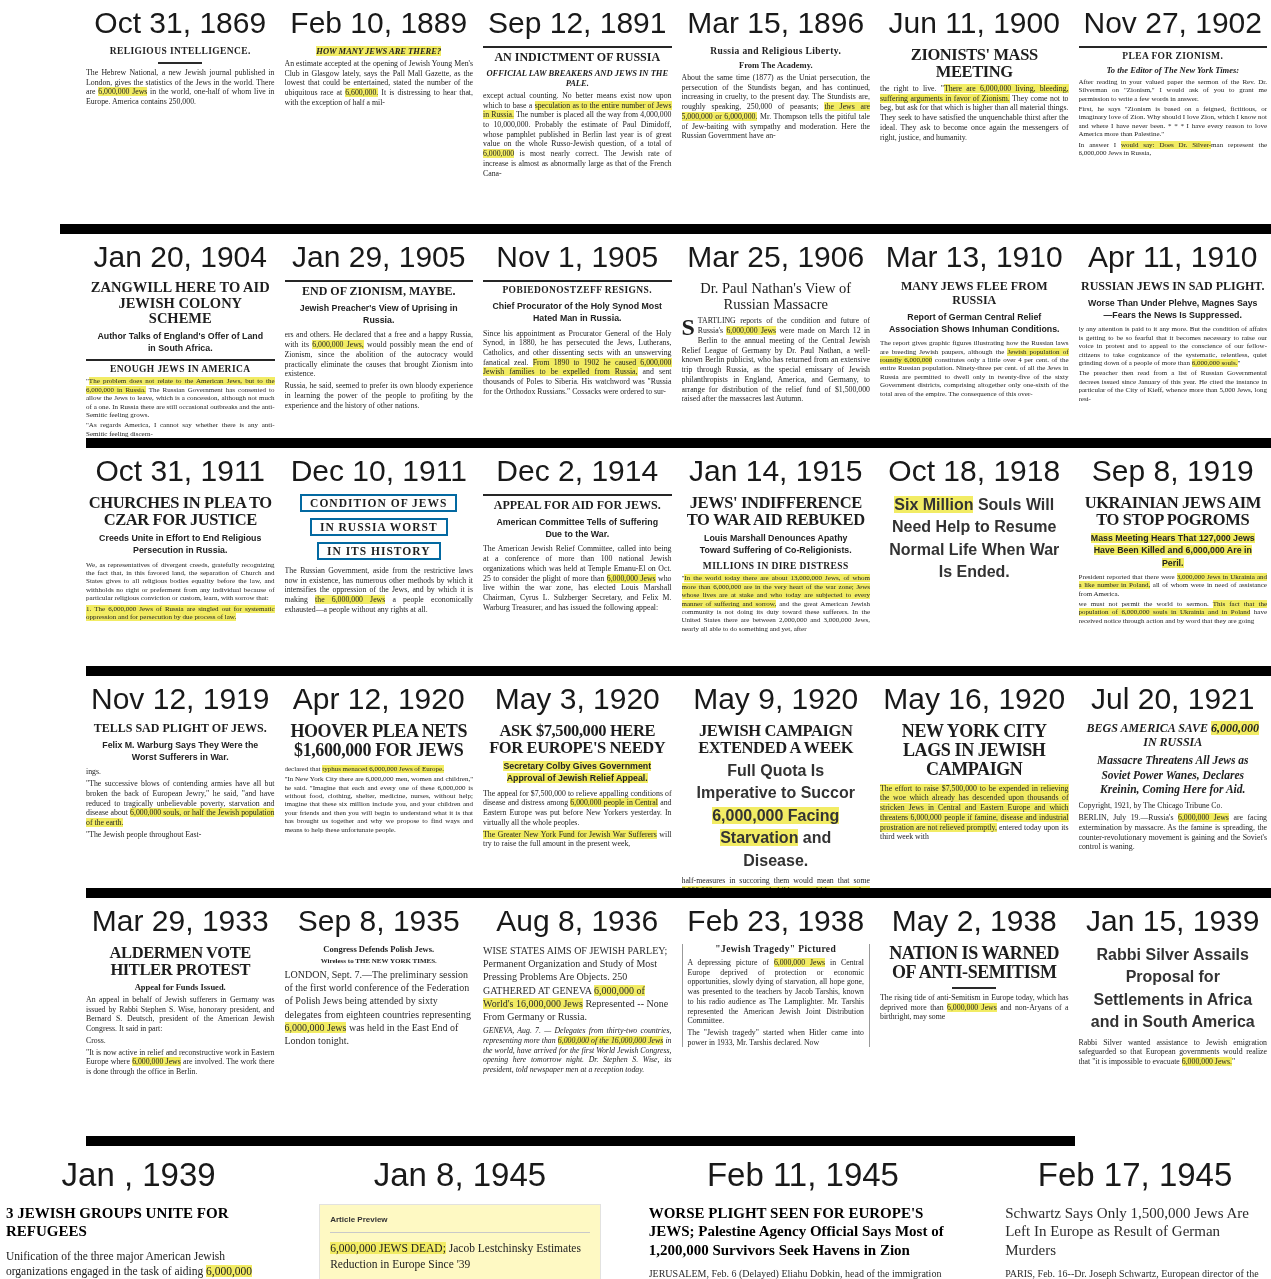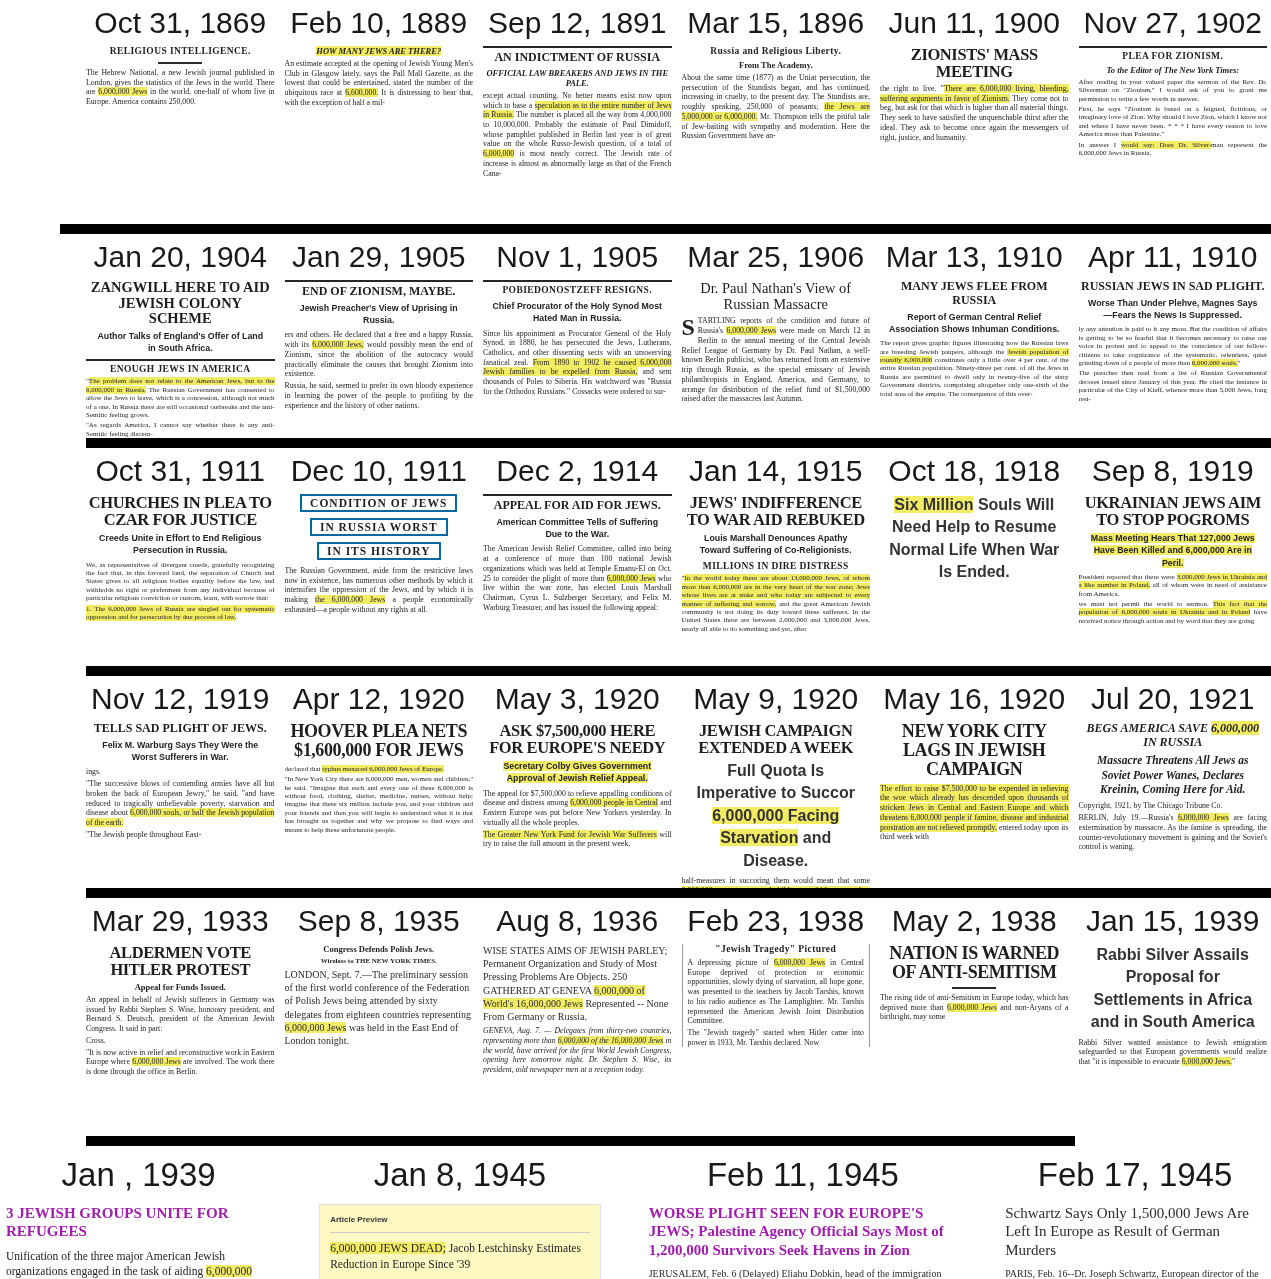--- a/index.html
+++ b/index.html
@@ -20,21 +20,21 @@
   .clip.framed { border-left:1px solid #999; border-right:1px solid #999; padding:0 5px; }
   .hl { background:#f2ec64; }
   .rule { width:44px; border-top:2px solid #2a2a2a; margin:4px auto; }
   .hl1 { font-weight:bold; font-size:14.5px; line-height:1.08; text-align:center; margin:1px 0 3px; }
   .hlBig { font-weight:bold; font-size:16.5px; line-height:1.03; text-align:center; margin:1px 0 4px; letter-spacing:-0.4px; }
   .hlBig2 { font-weight:bold; font-size:18px; line-height:1.05; text-align:center; margin:1px 0 5px; letter-spacing:-0.4px; }
   .hl2 { font-weight:bold; font-size:12px; text-align:center; margin:2px 0 3px; line-height:1.15; }
   .hl3 { font-weight:bold; font-size:9.5px; text-align:center; letter-spacing:0.4px; margin:2px 0; line-height:1.25; }
   .hlSerif { font-size:14.5px; text-align:center; line-height:1.12; margin:2px 0 4px; }
   .hlItal { font-weight:bold; font-style:italic; font-size:12px; text-align:center; line-height:1.15; margin:1px 0 3px; }
-  .hlNews { font-weight:bold; font-size:15px; line-height:1.22; margin:2px 0 8px; color:#a21caf; }
+  .hlNews { font-weight:bold; font-size:15px; line-height:1.22; margin:2px 0 8px; color:#000000; }
   .hlNews2 { font-size:15px; line-height:1.22; margin:2px 0 8px; color:#2c2c2c; }
   .sub { font-family:"Liberation Sans", sans-serif; font-weight:bold; font-size:8.8px; line-height:1.4; text-align:center; margin:3px 8px 4px; color:#222; }
   .sub.lg { font-size:16px; color:#333; }
   .sub.serifi { font-family:"Liberation Serif", serif; font-style:italic; font-size:11.5px; line-height:1.3; }
   .kick { font-weight:bold; font-size:8.5px; text-align:center; margin:2px 0 3px; }
   .kick.ital { font-style:italic; }
   .kick.tiny { font-size:7px; font-weight:bold; }
   .body { font-size:7.8px; line-height:1.25; text-align:justify; margin:2px 0; color:#222; }
   .body.xs { font-size:7px; line-height:1.2; }
   .body.ital { font-style:italic; }

